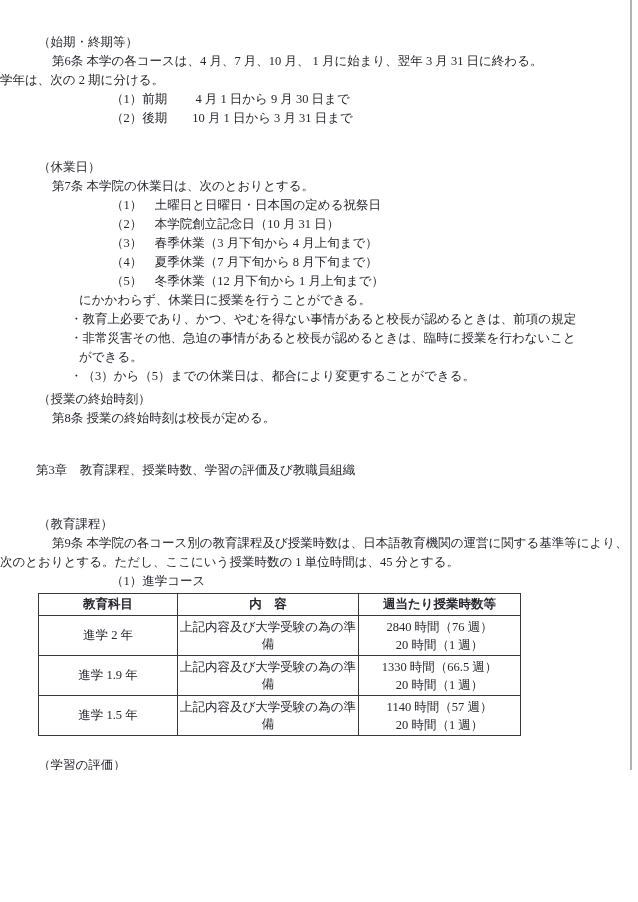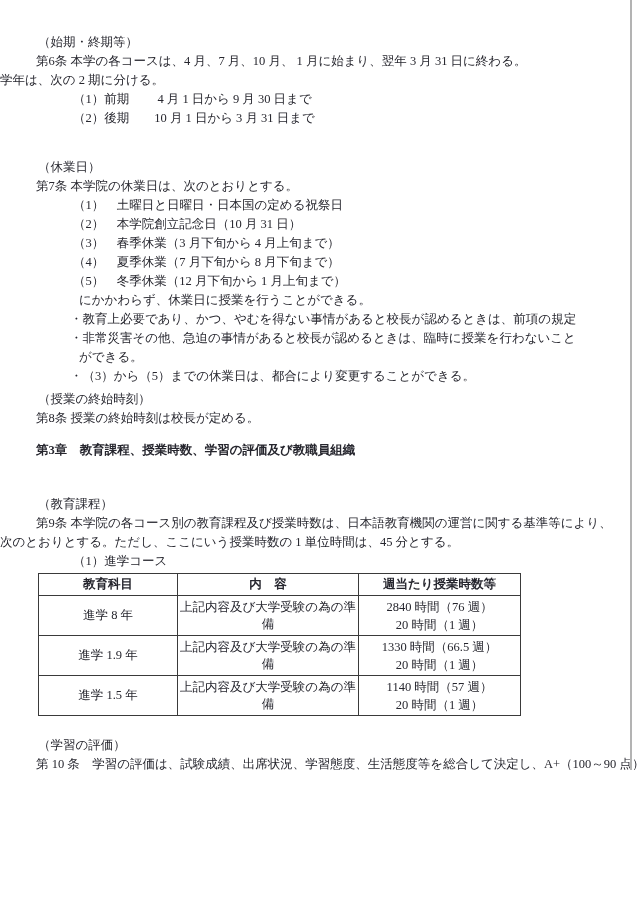--- a/index.html
+++ b/index.html
@@ -5,26 +5,26 @@
   html,body{margin:0;padding:0;}
   body{
     width:638px;height:902px;overflow:hidden;background:#ffffff;
     font-family:"Liberation Serif","DejaVu Serif",serif;
     color:#26262e;
   }
   .page{position:relative;width:638px;height:770px;background:#ffffff;overflow:hidden;}
   .doc{position:absolute;top:33px;left:0;width:624px;}
   .ln{white-space:nowrap;line-height:19px;font-size:12.5px;}
   .h  {padding-left:38px;}   
-  .a  {padding-left:36px;}   
+  .a  {padding-left:52px;}   
   .c  {}   
-  .it {padding-left:73px;}   
+  .it {padding-left:111px;}   
   .b  {padding-left:70px;}   
   .b2 {padding-left:79px;}   
-  .chapter{padding-left:36px;font-weight:bold;line-height:20px;margin-top:12px;font-size:12.5px;white-space:nowrap;}
+  .chapter{padding-left:36px;font-weight:normal;line-height:20px;margin-top:32px;font-size:12.5px;white-space:nowrap;}
   .mt-blk{margin-top:30px;}
   .mt-sm{margin-top:4px;}
   .mt-sec{margin-top:35px;}
   table.course{
     border-collapse:collapse;margin-left:38px;margin-top:2px;
     width:482px;table-layout:fixed;
   }
   table.course td,table.course th{
     border:1px solid #3a3a3a;font-size:12.5px;font-weight:normal;
     text-align:center;vertical-align:middle;padding:0;
@@ -81,21 +81,21 @@
           <col class="col-cont">
           <col class="col-hrs">
         </colgroup>
       <tbody>
           <tr>
         <th>教育科目</th>
         <th>内　容</th>
         <th>週当たり授業時数等</th>
       </tr>
       <tr>
-        <td>進学 8 年</td>
+        <td>進学 2 年</td>
         <td>上記内容及び大学受験の為の準備</td>
         <td>
           <div class="hrs-line">2840 時間（76 週）</div>
           <div class="hrs-line">20 時間（1 週）</div>
         </td>
       </tr>
       <tr>
         <td>進学 1.9 年</td>
         <td>上記内容及び大学受験の為の準備</td>
         <td>

